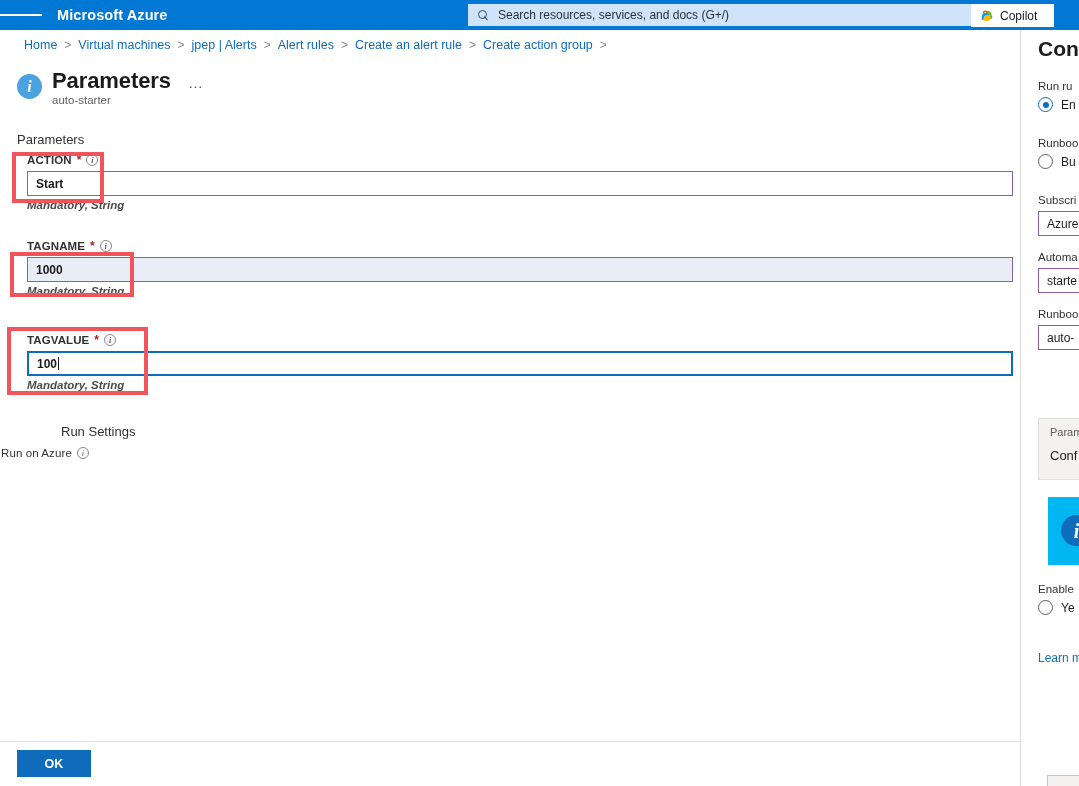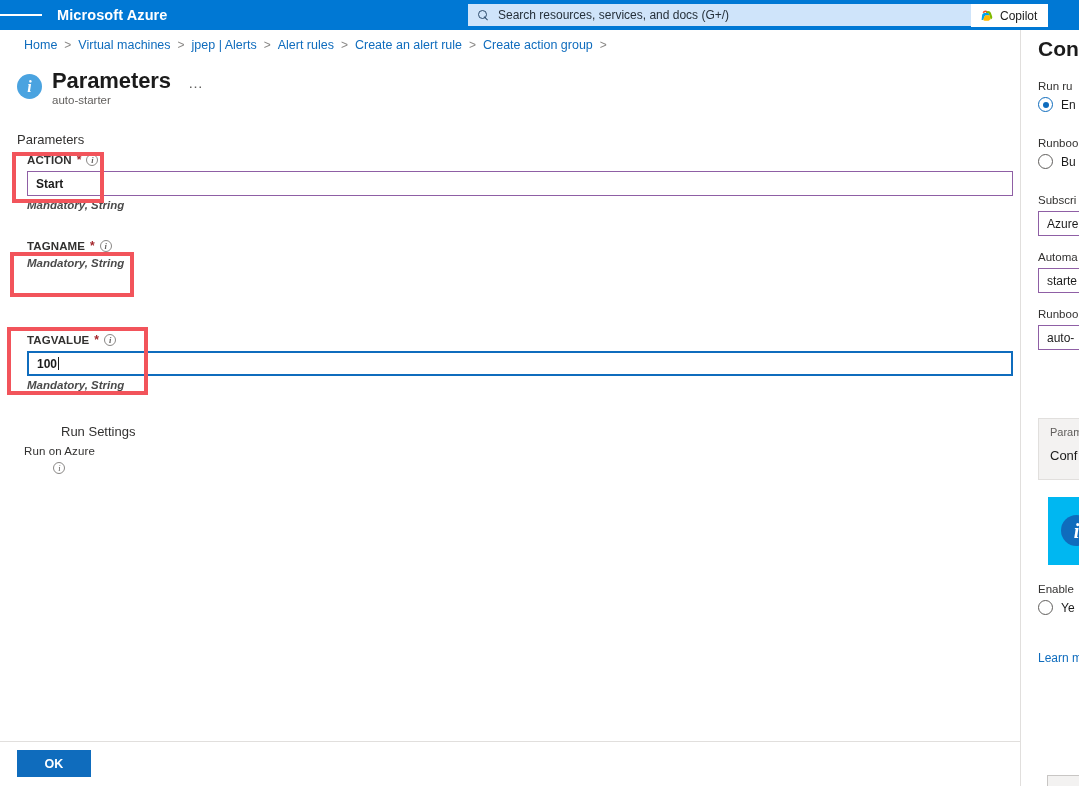--- a/index.html
+++ b/index.html
@@ -50,21 +50,21 @@
   #search-box .mag::after {
     content: ""; position: absolute; left: 6px; top: 6.5px;
     width: 4.5px; height: 1.2px; background: #2b4a6b;
     transform: rotate(45deg); transform-origin: left center;
   }
   #search-placeholder {
     font-size: 12px; color: #25303a; white-space: nowrap;
   }
   #copilot-btn {
     position: absolute; left: 971px; top: 4px;
-    height: 23px; padding: 0 11px 0 9px;
+    height: 23px; padding: 0 17px 0 9px;
     background: #ffffff;
     display: flex; align-items: center; gap: 6px;
     cursor: pointer;
   }
   #copilot-btn .label { font-size: 12px; color: #1b1b1b; white-space: nowrap; }
 
   
   #breadcrumb {
     position: absolute; top: 30px; left: 0;
     width: 1020px; height: 30px;
@@ -328,38 +328,41 @@
     </div>
     <div class="field-help">Mandatory, String</div>
   </div>
 
   <div class="field" style="top:112px;">
     <div class="field-label">
       <span>TAGNAME</span>
       <span class="req">*</span>
       <span class="info-i">i</span>
     </div>
+    <div class="field-input filled-alt">
+      <span class="val">1000</span>
+    </div>
     <div class="field-help">Mandatory, String</div>
   </div>
 
   <div class="field" style="top:206px;">
     <div class="field-label">
       <span>TAGVALUE</span>
       <span class="req">*</span>
       <span class="info-i">i</span>
     </div>
     <div class="field-input focused">
       <span class="val">100</span>
         <span class="caret"></span>
     </div>
     <div class="field-help">Mandatory, String</div>
   </div>
 
   <div class="section-head" style="top:298px;margin-left:44px;">Run Settings</div>
-  <div class="field-label" style="position:absolute; left:24px; top:319px;flex-direction:column;">
+  <div class="field-label" style="position:absolute; left:1px; top:319px;">
     <span>Run on Azure</span>
     <span class="info-i">i</span>
   </div>
 </div>
 
 <div class="annot" id="annot-0" style="left: 12px; top: 152px; width: 92px; height: 51px; border-color: rgb(242, 84, 91);"></div>
 <div class="annot" id="annot-1" style="left: 10px; top: 252px; width: 124px; height: 45px; border-color: rgb(242, 84, 91);"></div>
 <div class="annot" id="annot-2" style="left: 7px; top: 327px; width: 141px; height: 68px; border-color: rgb(242, 84, 91);"></div>
 
 <div id="footer">

